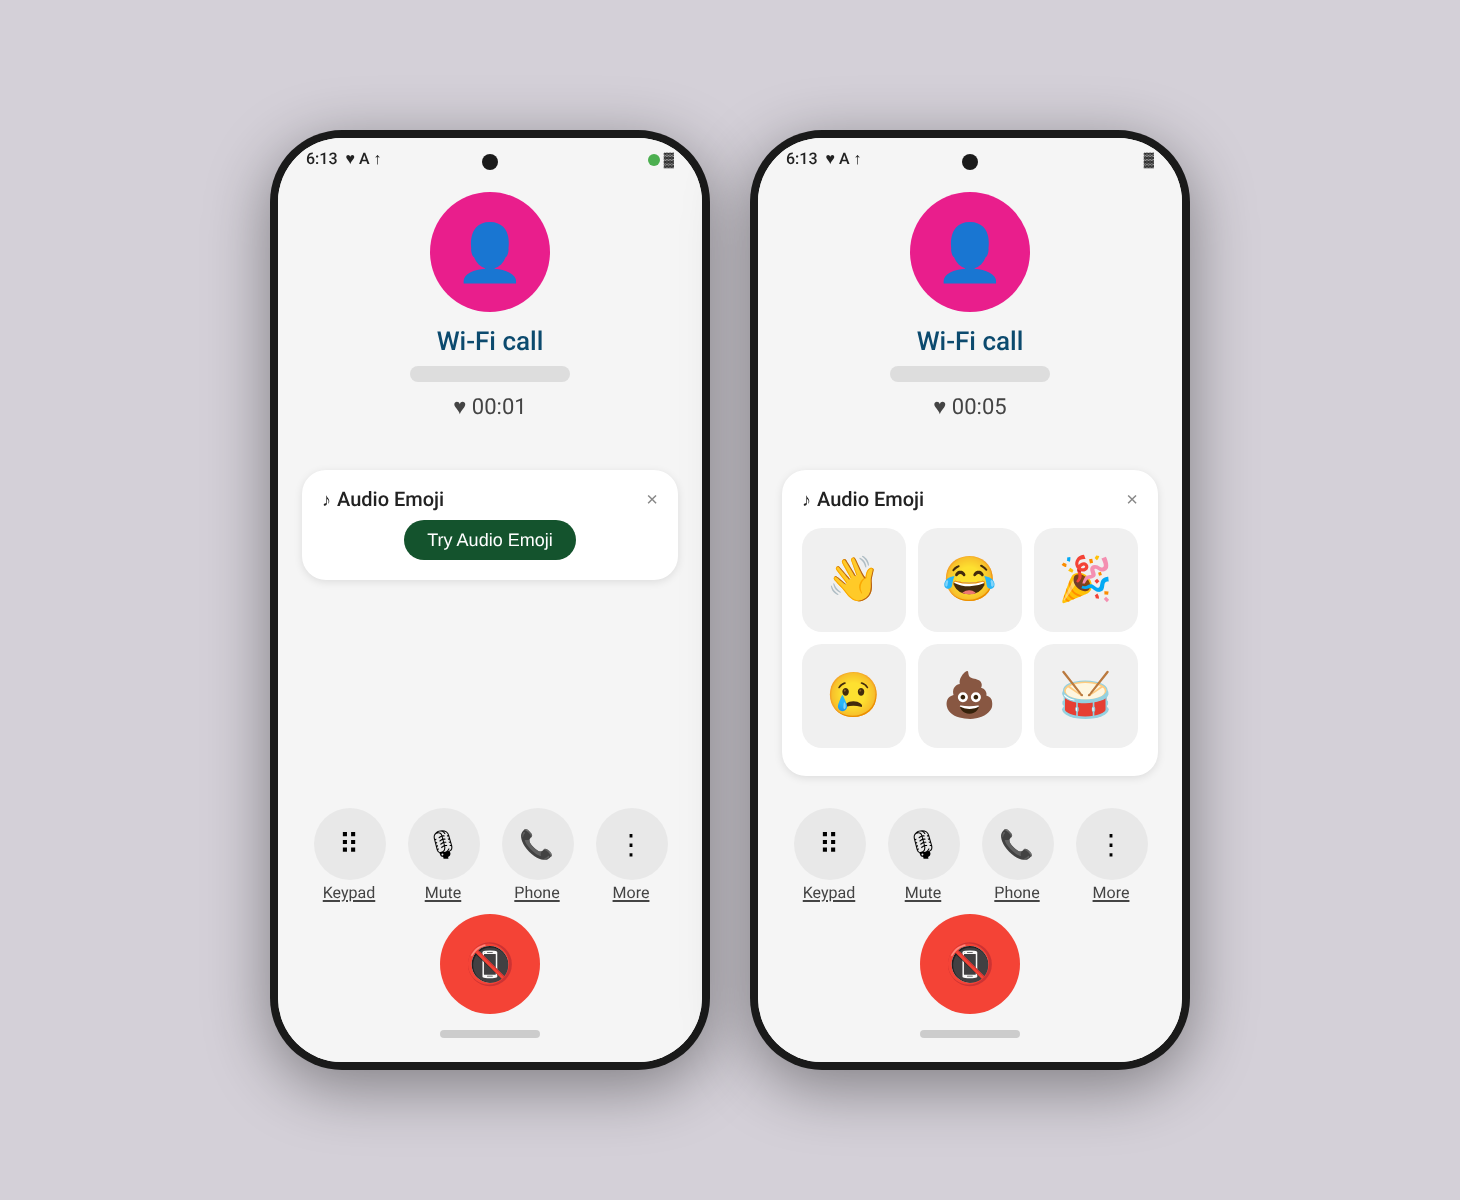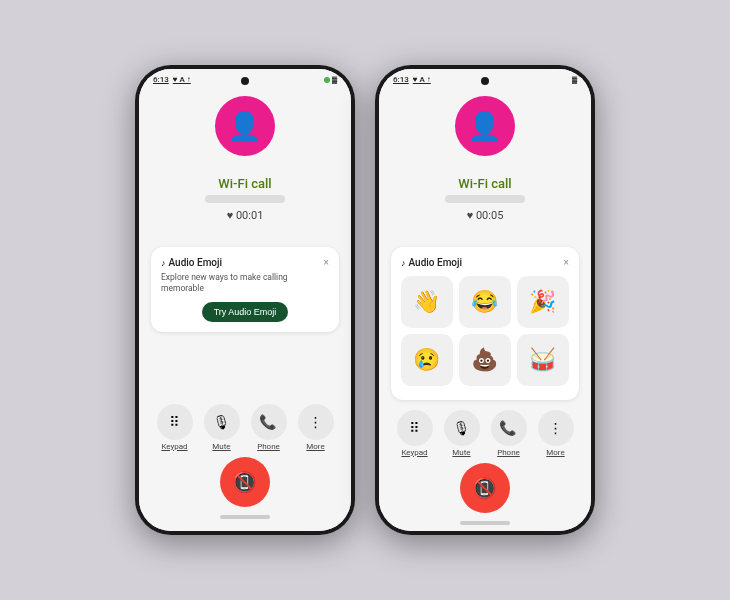--- a/index.html
+++ b/index.html
@@ -39,21 +39,21 @@
     }
     .notch-bar {
       background: #f5f5f5;
       display: flex;
       justify-content: space-between;
       align-items: center;
       padding: 6px 14px 2px;
       font-size: 8px;
       color: #222;
     }
-    .status-left { display: flex; align-items: center; gap: 2px; font-size: 8px; font-weight: 500; text-decoration: underline; }
+    .status-left { display: flex; align-items: center; gap: 2px; font-size: 8px; font-weight: 500; }
     .status-right { display: flex; align-items: center; gap: 2px; }
     .status-dot {
       width: 6px; height: 6px; border-radius: 50%;
     }
     .status-dot.green { background: #4CAF50; }
     .camera-dot {
       width: 8px; height: 8px; border-radius: 50%; background: #1a1a1a;
       position: absolute; left: 50%; transform: translateX(-50%); top: 8px;
     }
 
@@ -70,21 +70,21 @@
       width: 60px; height: 60px;
       background: #e91e8c;
       border-radius: 50%;
       display: flex; align-items: center; justify-content: center;
       margin-bottom: 8px;
       flex-shrink: 0;
     }
     .avatar-icon { font-size: 28px; color: white; }
 
     .caller-name {
-      font-size: 13px; font-weight: 500; color: #4d7c0f; margin-bottom: 4px; margin-top: 12px;
+      font-size: 13px; font-weight: 500; color: #0c4a6e; margin-bottom: 4px;
     }
     .caller-subtitle {
       width: 80px; height: 8px; background: #ddd; border-radius: 4px; margin-bottom: 6px;
     }
     .call-timer {
       font-size: 11px; color: #444; display: flex; align-items: center; gap: 3px;
       margin-bottom: 25px;
     }
 
     .audio-emoji-card {
@@ -208,21 +208,20 @@
         </div>
 
         <div class="audio-emoji-card">
           <div class="card-header">
             <div class="card-title">
               <span class="music-note">♪</span>
               <span>Audio Emoji</span>
             </div>
             <button class="card-close">×</button>
           </div>
-          <div class="card-desc">Explore new ways to make calling memorable</div>
           <button class="try-button">Try Audio Emoji</button>
         </div>
 
         <div class="spacer"></div>
 
         <div class="call-buttons">
           <div class="call-btn-wrap">
             <button class="call-btn">⠿</button>
             <span class="call-btn-label">Keypad</span>
           </div>

